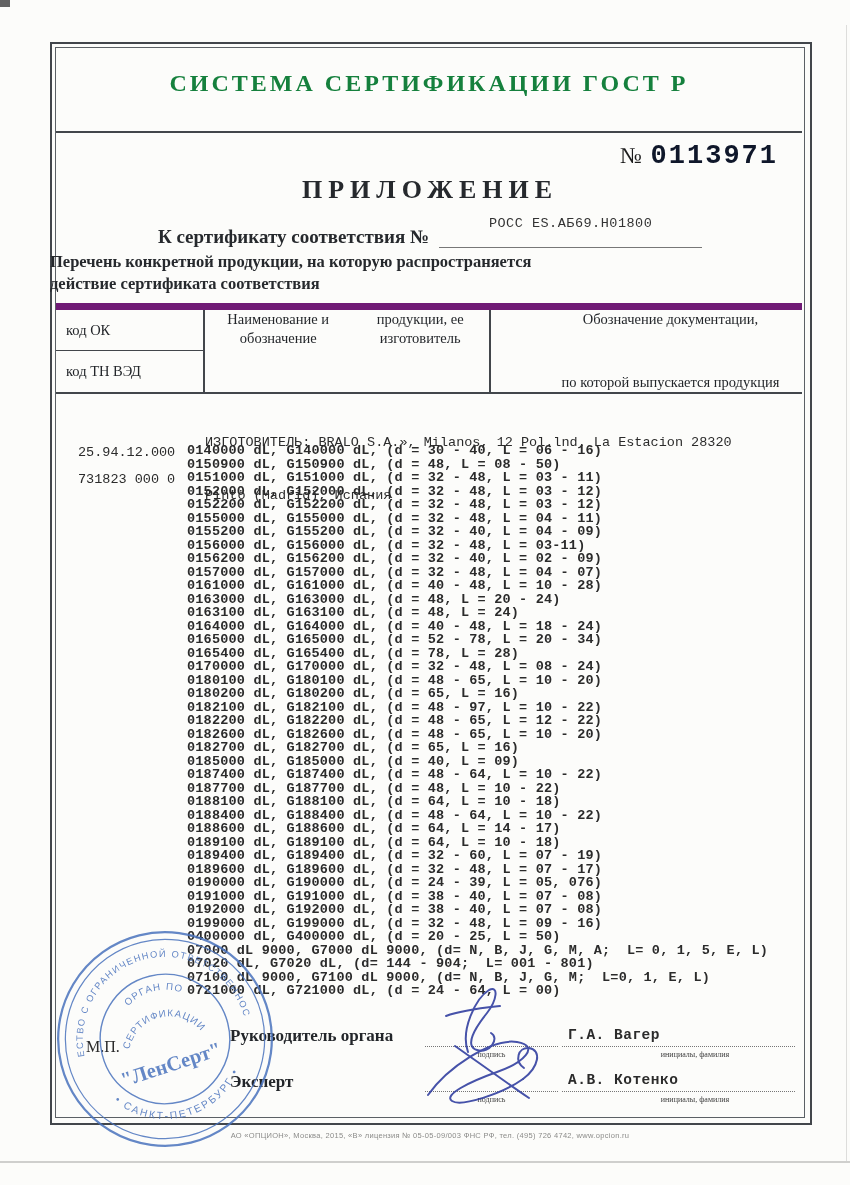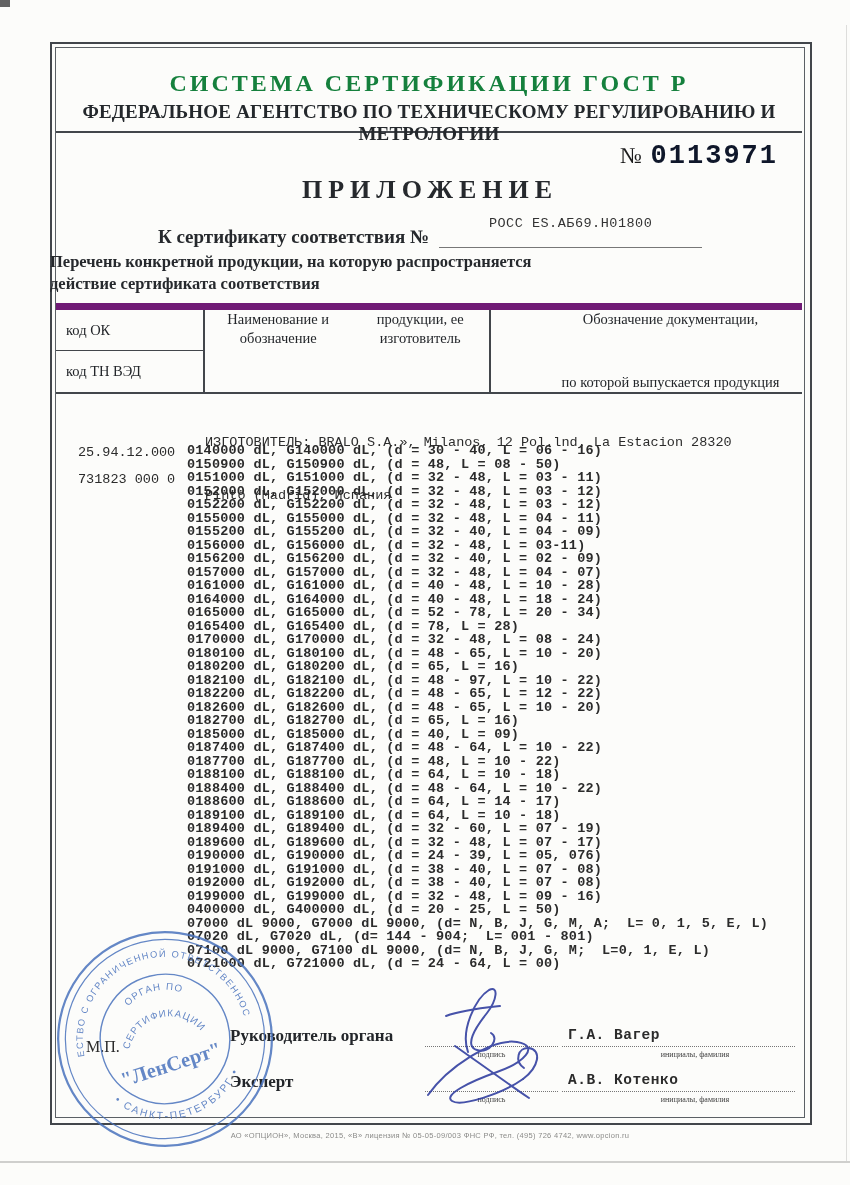--- a/index.html
+++ b/index.html
@@ -78,21 +78,20 @@
 
   <div class="speck-tl"></div>
   <div class="scan-bottom"></div>
   <div class="scan-right"></div>
 
   <div class="frame-outer"></div>
   <div class="frame-inner"></div>
 
   <div class="header-box">
     <div class="h-line1">СИСТЕМА СЕРТИФИКАЦИИ ГОСТ Р</div>
-    <div class="h-line2">ФЕДЕРАЛЬНОЕ АГЕНТСТВО ПО ТЕХНИЧЕСКОМУ РЕГУЛИРОВАНИЮ И МЕТРОЛОГИИ</div>
   </div>
 
   <div class="doc-number">
     <span class="nomark">№</span>
     <span class="digits">0113971</span>
   </div>
 
   <div class="title">ПРИЛОЖЕНИЕ</div>
 
   <div class="cert-row">
@@ -133,20 +132,22 @@
       <div class="product-line">0150900 dL, G150900 dL, (d = 48, L = 08 - 50)</div>
       <div class="product-line">0151000 dL, G151000 dL, (d = 32 - 48, L = 03 - 11)</div>
       <div class="product-line">0152000 dL, G152000 dL, (d = 32 - 48, L = 03 - 12)</div>
       <div class="product-line">0152200 dL, G152200 dL, (d = 32 - 48, L = 03 - 12)</div>
       <div class="product-line">0155000 dL, G155000 dL, (d = 32 - 48, L = 04 - 11)</div>
       <div class="product-line">0155200 dL, G155200 dL, (d = 32 - 40, L = 04 - 09)</div>
       <div class="product-line">0156000 dL, G156000 dL, (d = 32 - 48, L = 03-11)</div>
       <div class="product-line">0156200 dL, G156200 dL, (d = 32 - 40, L = 02 - 09)</div>
       <div class="product-line">0157000 dL, G157000 dL, (d = 32 - 48, L = 04 - 07)</div>
       <div class="product-line">0161000 dL, G161000 dL, (d = 40 - 48, L = 10 - 28)</div>
+      <div class="product-line">0163000 dL, G163000 dL, (d = 48, L = 20 - 24)</div>
+      <div class="product-line">0163100 dL, G163100 dL, (d = 48, L = 24)</div>
       <div class="product-line">0164000 dL, G164000 dL, (d = 40 - 48, L = 18 - 24)</div>
       <div class="product-line">0165000 dL, G165000 dL, (d = 52 - 78, L = 20 - 34)</div>
       <div class="product-line">0165400 dL, G165400 dL, (d = 78, L = 28)</div>
       <div class="product-line">0170000 dL, G170000 dL, (d = 32 - 48, L = 08 - 24)</div>
       <div class="product-line">0180100 dL, G180100 dL, (d = 48 - 65, L = 10 - 20)</div>
       <div class="product-line">0180200 dL, G180200 dL, (d = 65, L = 16)</div>
       <div class="product-line">0182100 dL, G182100 dL, (d = 48 - 97, L = 10 - 22)</div>
       <div class="product-line">0182200 dL, G182200 dL, (d = 48 - 65, L = 12 - 22)</div>
       <div class="product-line">0182600 dL, G182600 dL, (d = 48 - 65, L = 10 - 20)</div>
       <div class="product-line">0182700 dL, G182700 dL, (d = 65, L = 16)</div>

